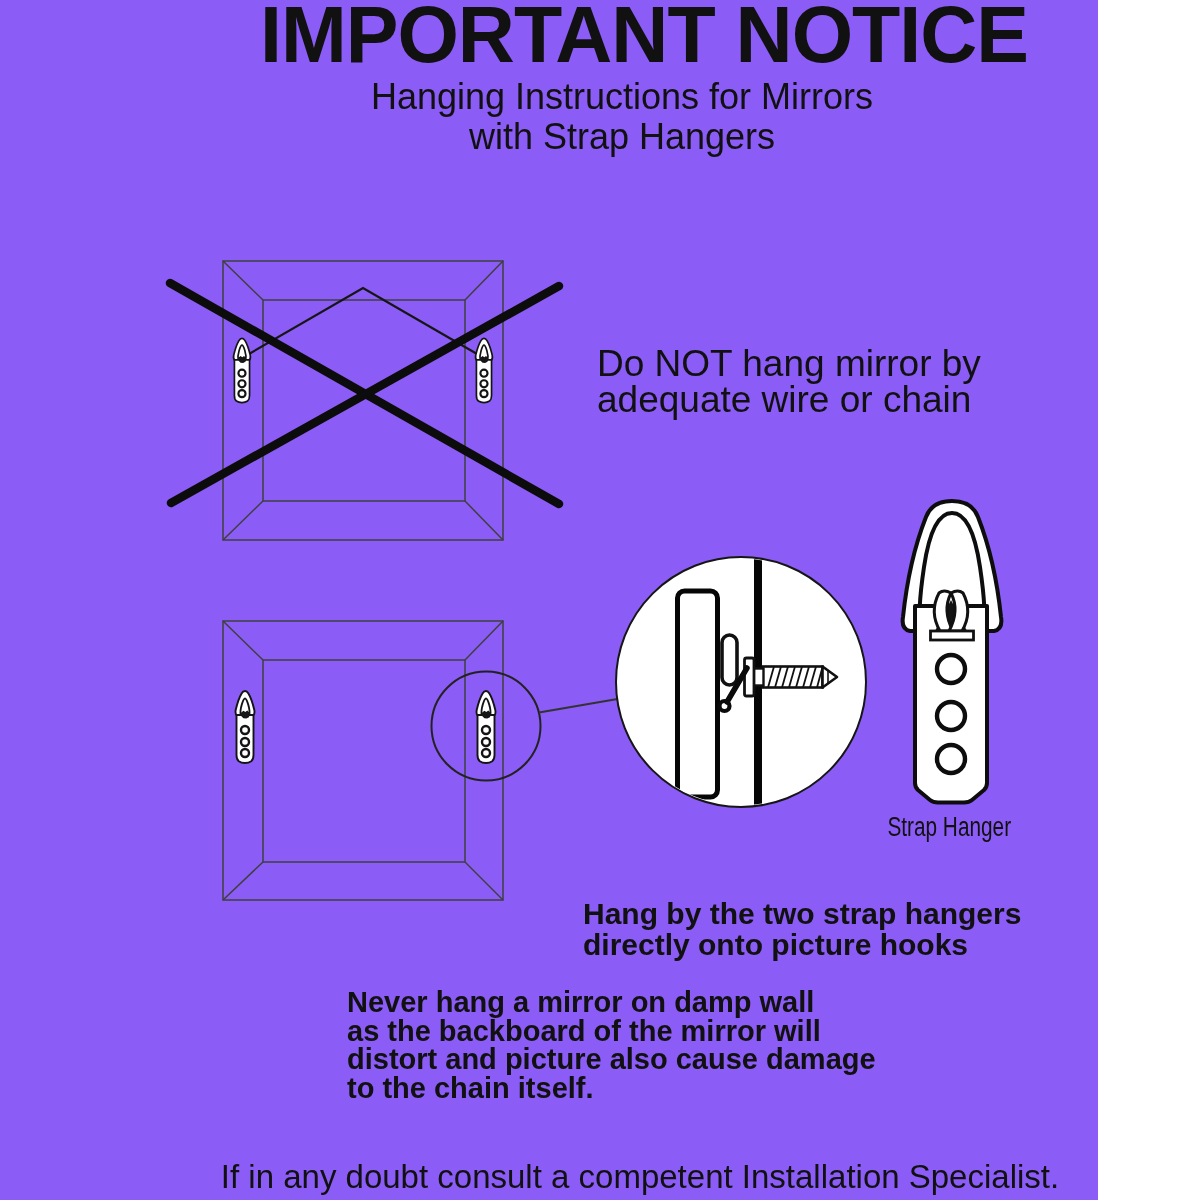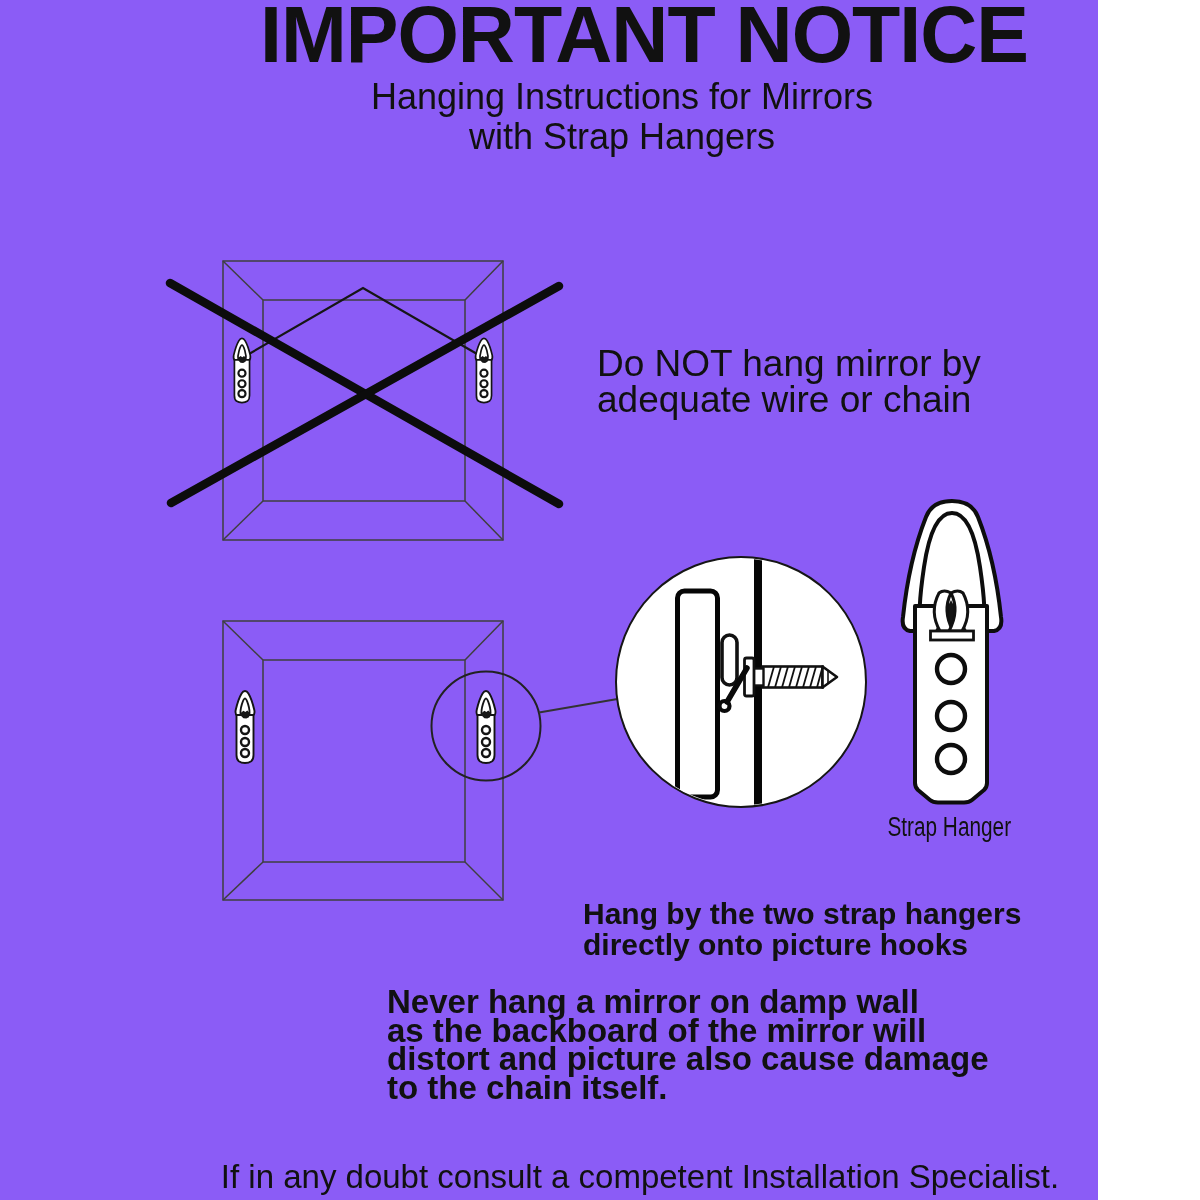--- a/index.html
+++ b/index.html
@@ -4,21 +4,21 @@
 <style>
   html,body{margin:0;padding:0;background:#fff;}
   #page{position:relative;width:1082px;height:1200px;background:#8b5cf6;overflow:hidden;
         font-family:"Liberation Sans",sans-serif;color:#111;padding-left:16px;}
   .t{position:absolute;white-space:nowrap;color:#111;}
   #title{top:-11px;left:644px;transform:translateX(-50%);font-size:79px;font-weight:bold;letter-spacing:-1px;}
   .sub{left:622px;transform:translateX(-50%);font-size:36px;}
   #sub1{top:76px;} #sub2{top:116px;}
   #do-not{top:346px;left:597px;font-size:37px;line-height:36px;}
   #hang-by{top:862px;left:583px;font-size:30px;line-height:31px;font-weight:bold;margin-top:36px;}
-  #never-hang{top:988px;left:347px;font-size:33px;line-height:28.5px;font-weight:bold;margin-left:40px;}
+  #never-hang{top:988px;left:347px;font-size:29px;line-height:28.5px;font-weight:bold;}
   #strap-label{top:812px;left:869px;width:160px;text-align:center;font-size:27px;
                transform:scaleX(0.77);transform-origin:50% 50%;}
   #footer-line{top:1158px;left:40px;width:1200px;text-align:center;font-size:33px;}
   svg{position:absolute;top:0;left:0;}
 </style>
 </head>
 <body>
 
 <div id="page">
 

